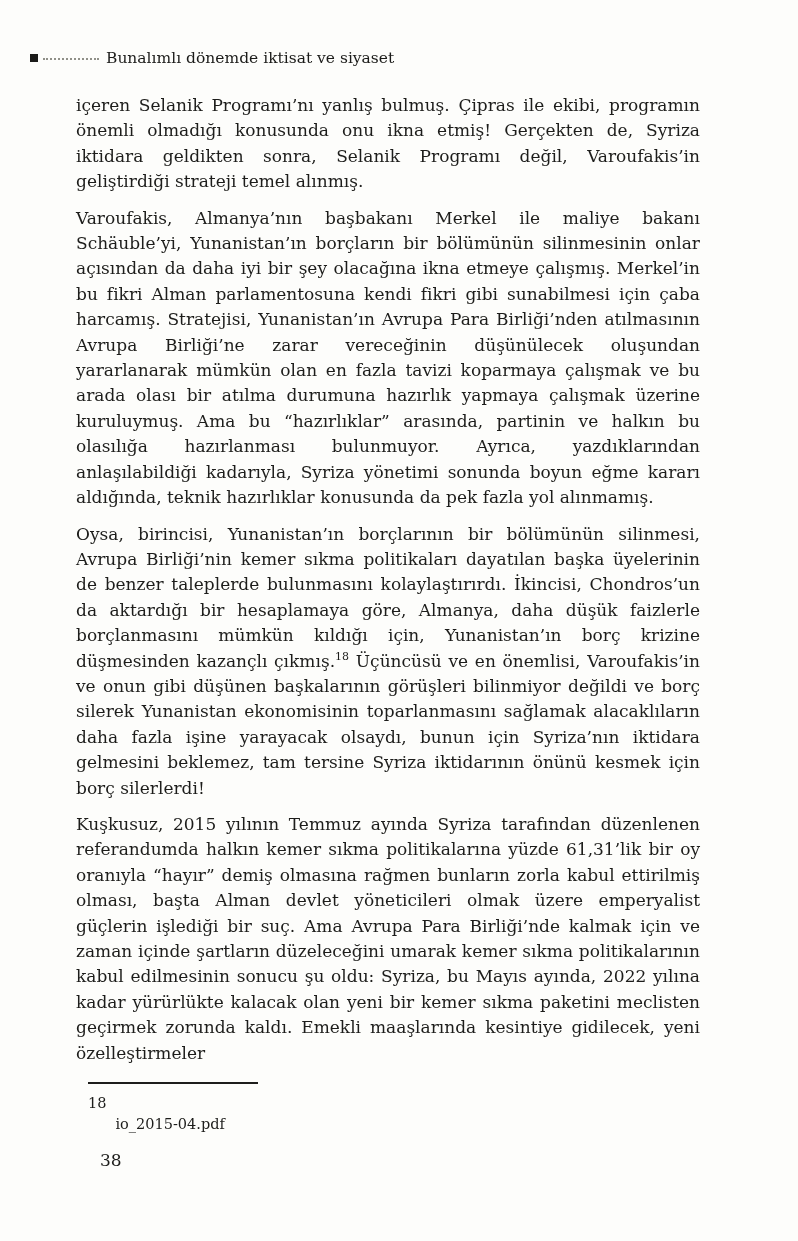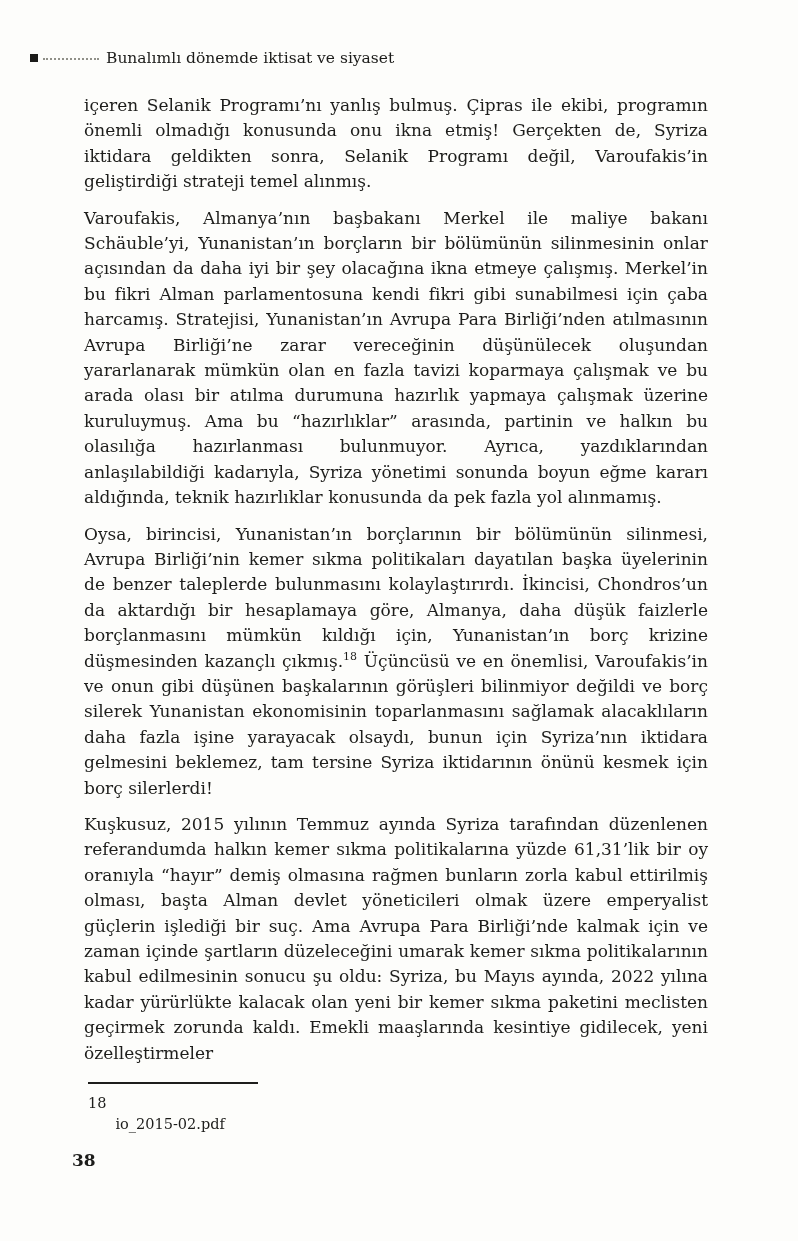--- a/index.html
+++ b/index.html
@@ -42,21 +42,21 @@
   }
   .hdr-title {
     font-size: 15.5px;
     color: #1b1b19;
     white-space: nowrap;
   }
 
   
   .body-text {
     position: absolute;
-    left: 84px;
+    left: 76px;
     top: 93px;
     width: 624px;
     font-size: 17px;
     line-height: 25.4px;
     text-align: justify;
   }
   .para {
     margin: 0 0 11px 0;
   }
   sup.fnref {
@@ -88,24 +88,24 @@
     flex: 0 0 auto;
     margin-right: 9px;
   }
   .fn-text {
     flex: 1 1 auto;
   }
 
   
   .page-number {
     position: absolute;
-    left: 72px;
+    left: 100px;
     top: 1150px;
     font-size: 17px;
-    font-weight: 700;
+    font-weight: 400;
   }
 </style>
 </head>
 <body>
 
 <div class="page">
 
   <header class="page-header">
     <span class="hdr-square"></span>
     <span class="hdr-leader"></span>
@@ -116,19 +116,19 @@
     <p class="para">içeren Selanik Programı’nı yanlış bulmuş. Çipras ile ekibi, programın önemli olmadığı konusunda onu ikna etmiş! Gerçekten de, Syriza iktidara geldikten sonra, Selanik Programı değil, Varoufakis’in geliştirdiği strateji temel alınmış.</p>
     <p class="para">Varoufakis, Almanya’nın başbakanı Merkel ile maliye bakanı Schäuble’yi, Yunanistan’ın borçların bir bölümünün silinmesinin onlar açısından da daha iyi bir şey olacağına ikna etmeye çalışmış. Merkel’in bu fikri Alman parlamentosuna kendi fikri gibi sunabilmesi için çaba harcamış. Stratejisi, Yunanistan’ın Avrupa Para Birliği’nden atılmasının Avrupa Birliği’ne zarar vereceğinin düşünülecek oluşundan yararlanarak mümkün olan en fazla tavizi koparmaya çalışmak ve bu arada olası bir atılma durumuna hazırlık yapmaya çalışmak üzerine kuruluymuş. Ama bu “hazırlıklar” arasında, partinin ve halkın bu olasılığa hazırlanması bulunmuyor. Ayrıca, yazdıklarından anlaşılabildiği kadarıyla, Syriza yönetimi sonunda boyun eğme kararı aldığında, teknik hazırlıklar konusunda da pek fazla yol alınmamış.</p>
     <p class="para"><span>Oysa, birincisi, Yunanistan’ın borçlarının bir bölümünün silinmesi, Avrupa Birliği’nin kemer sıkma politikaları dayatılan başka üyelerinin de benzer taleplerde bulunmasını kolaylaştırırdı. İkincisi, Chondros’un da aktardığı bir hesaplamaya göre, Almanya, daha düşük faizlerle borçlanmasını mümkün kıldığı için, Yunanistan’ın borç krizine düşmesinden kazançlı çıkmış.</span><sup class="fnref">18</sup><span> Üçüncüsü ve en önemlisi, Varoufakis’in ve onun gibi düşünen başkalarının görüşleri bilinmiyor değildi ve borç silerek Yunanistan ekonomisinin toparlanmasını sağlamak alacaklıların daha fazla işine yarayacak olsaydı, bunun için Syriza’nın iktidara gelmesini beklemez, tam tersine Syriza iktidarının önünü kesmek için borç silerlerdi!</span></p>
     <p class="para">Kuşkusuz, 2015 yılının Temmuz ayında Syriza tarafından düzenlenen referandumda halkın kemer sıkma politikalarına yüzde 61,31’lik bir oy oranıyla “hayır” demiş olmasına rağmen bunların zorla kabul ettirilmiş olması, başta Alman devlet yöneticileri olmak üzere emperyalist güçlerin işlediği bir suç. Ama Avrupa Para Birliği’nde kalmak için ve zaman içinde şartların düzeleceğini umarak kemer sıkma politikalarının kabul edilmesinin sonucu şu oldu: Syriza, bu Mayıs ayında, 2022 yılına kadar yürürlükte kalacak olan yeni bir kemer sıkma paketini meclisten geçirmek zorunda kaldı. Emekli maaşlarında kesintiye gidilecek, yeni özelleştirmeler</p>
   </main>
 
   <div class="footnote-area">
     <div class="footnote-rule"></div>
     <div class="footnote">
       <span class="fn-number">18</span>
-      <span class="fn-text"><br><span>io_2015-02.pdf</span></span>
+      <span class="fn-text"><br><span>io_2015-04.pdf</span></span>
     </div>
   </div>
 
   <div class="page-number">38</div>
 
 </div>
 
 </body></html>

